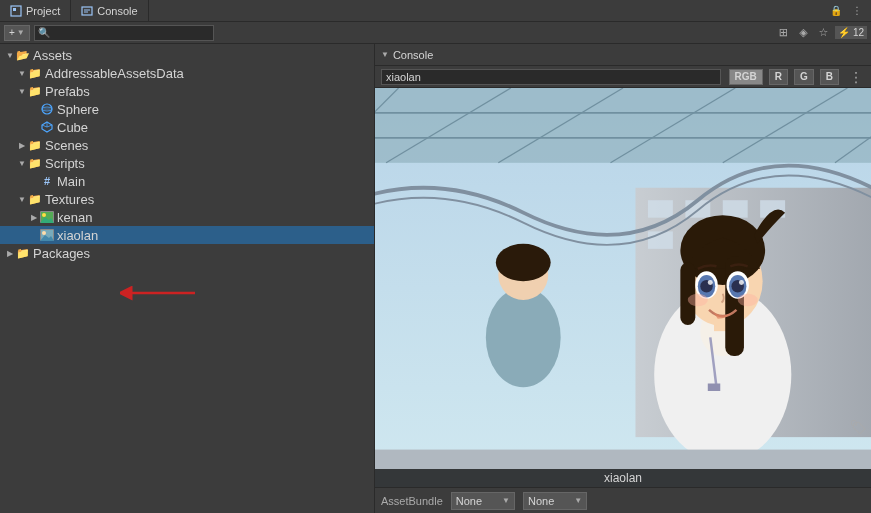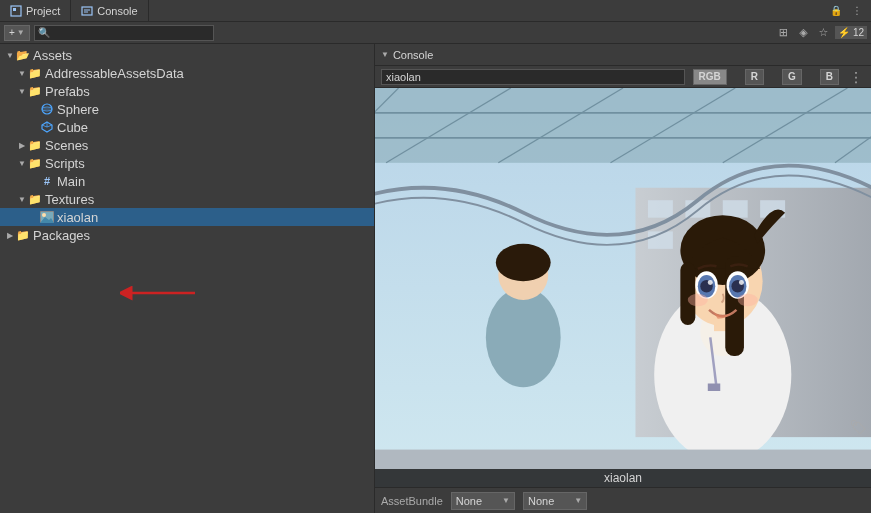--- a/index.html
+++ b/index.html
@@ -271,21 +271,21 @@
       background: #2a2a2a;
       border: 1px solid #555;
       color: #d4d4d4;
       font-size: 11px;
       height: 16px;
       padding: 0 4px;
       outline: none;
     }
     .channel-buttons {
       display: flex;
-      gap: 18px;
+      gap: 6px;
       align-items: center;
     }
     .channel-btn {
       background: #555;
       border: 1px solid #666;
       color: #d4d4d4;
       font-size: 10px;
       height: 16px;
       padding: 0 5px;
       cursor: pointer;
@@ -503,20 +503,33 @@
         <span class="tree-label">Main</span>
       </div>
 
       <div class="tree-item">
         <span class="tree-indent" style="width:12px;"></span>
         <span class="tree-arrow open"></span>
         <span class="tree-icon icon-folder">📁</span>
         <span class="tree-label">Textures</span>
       </div>
 
+      <div class="tree-item">
+        <span class="tree-indent" style="width:24px;"></span>
+        <span class="tree-arrow closed"></span>
+        <span class="tree-icon">
+          <svg width="14" height="12" viewBox="0 0 14 12">
+            <rect x="0" y="0" width="14" height="12" rx="1" fill="#888"></rect>
+            <rect x="1" y="1" width="12" height="10" fill="#5a5"></rect>
+            <circle cx="4" cy="4" r="2" fill="#fd4"></circle>
+            <polygon points="0,12 5,6 9,9 11,7 14,12" fill="#3a7"></polygon>
+          </svg>
+        </span>
+        <span class="tree-label">kenan</span>
+      </div>
 
       <div class="tree-item selected">
         <span class="tree-indent" style="width:24px;"></span>
         <span class="tree-arrow leaf"></span>
         <span class="tree-icon">
           <svg width="14" height="12" viewBox="0 0 14 12">
             <rect x="0" y="0" width="14" height="12" rx="1" fill="#888"></rect>
             <rect x="1" y="1" width="12" height="10" fill="#7ab"></rect>
             <circle cx="4" cy="4" r="2" fill="#fda"></circle>
             <polygon points="0,12 5,6 9,9 11,7 14,12" fill="#48a"></polygon>

